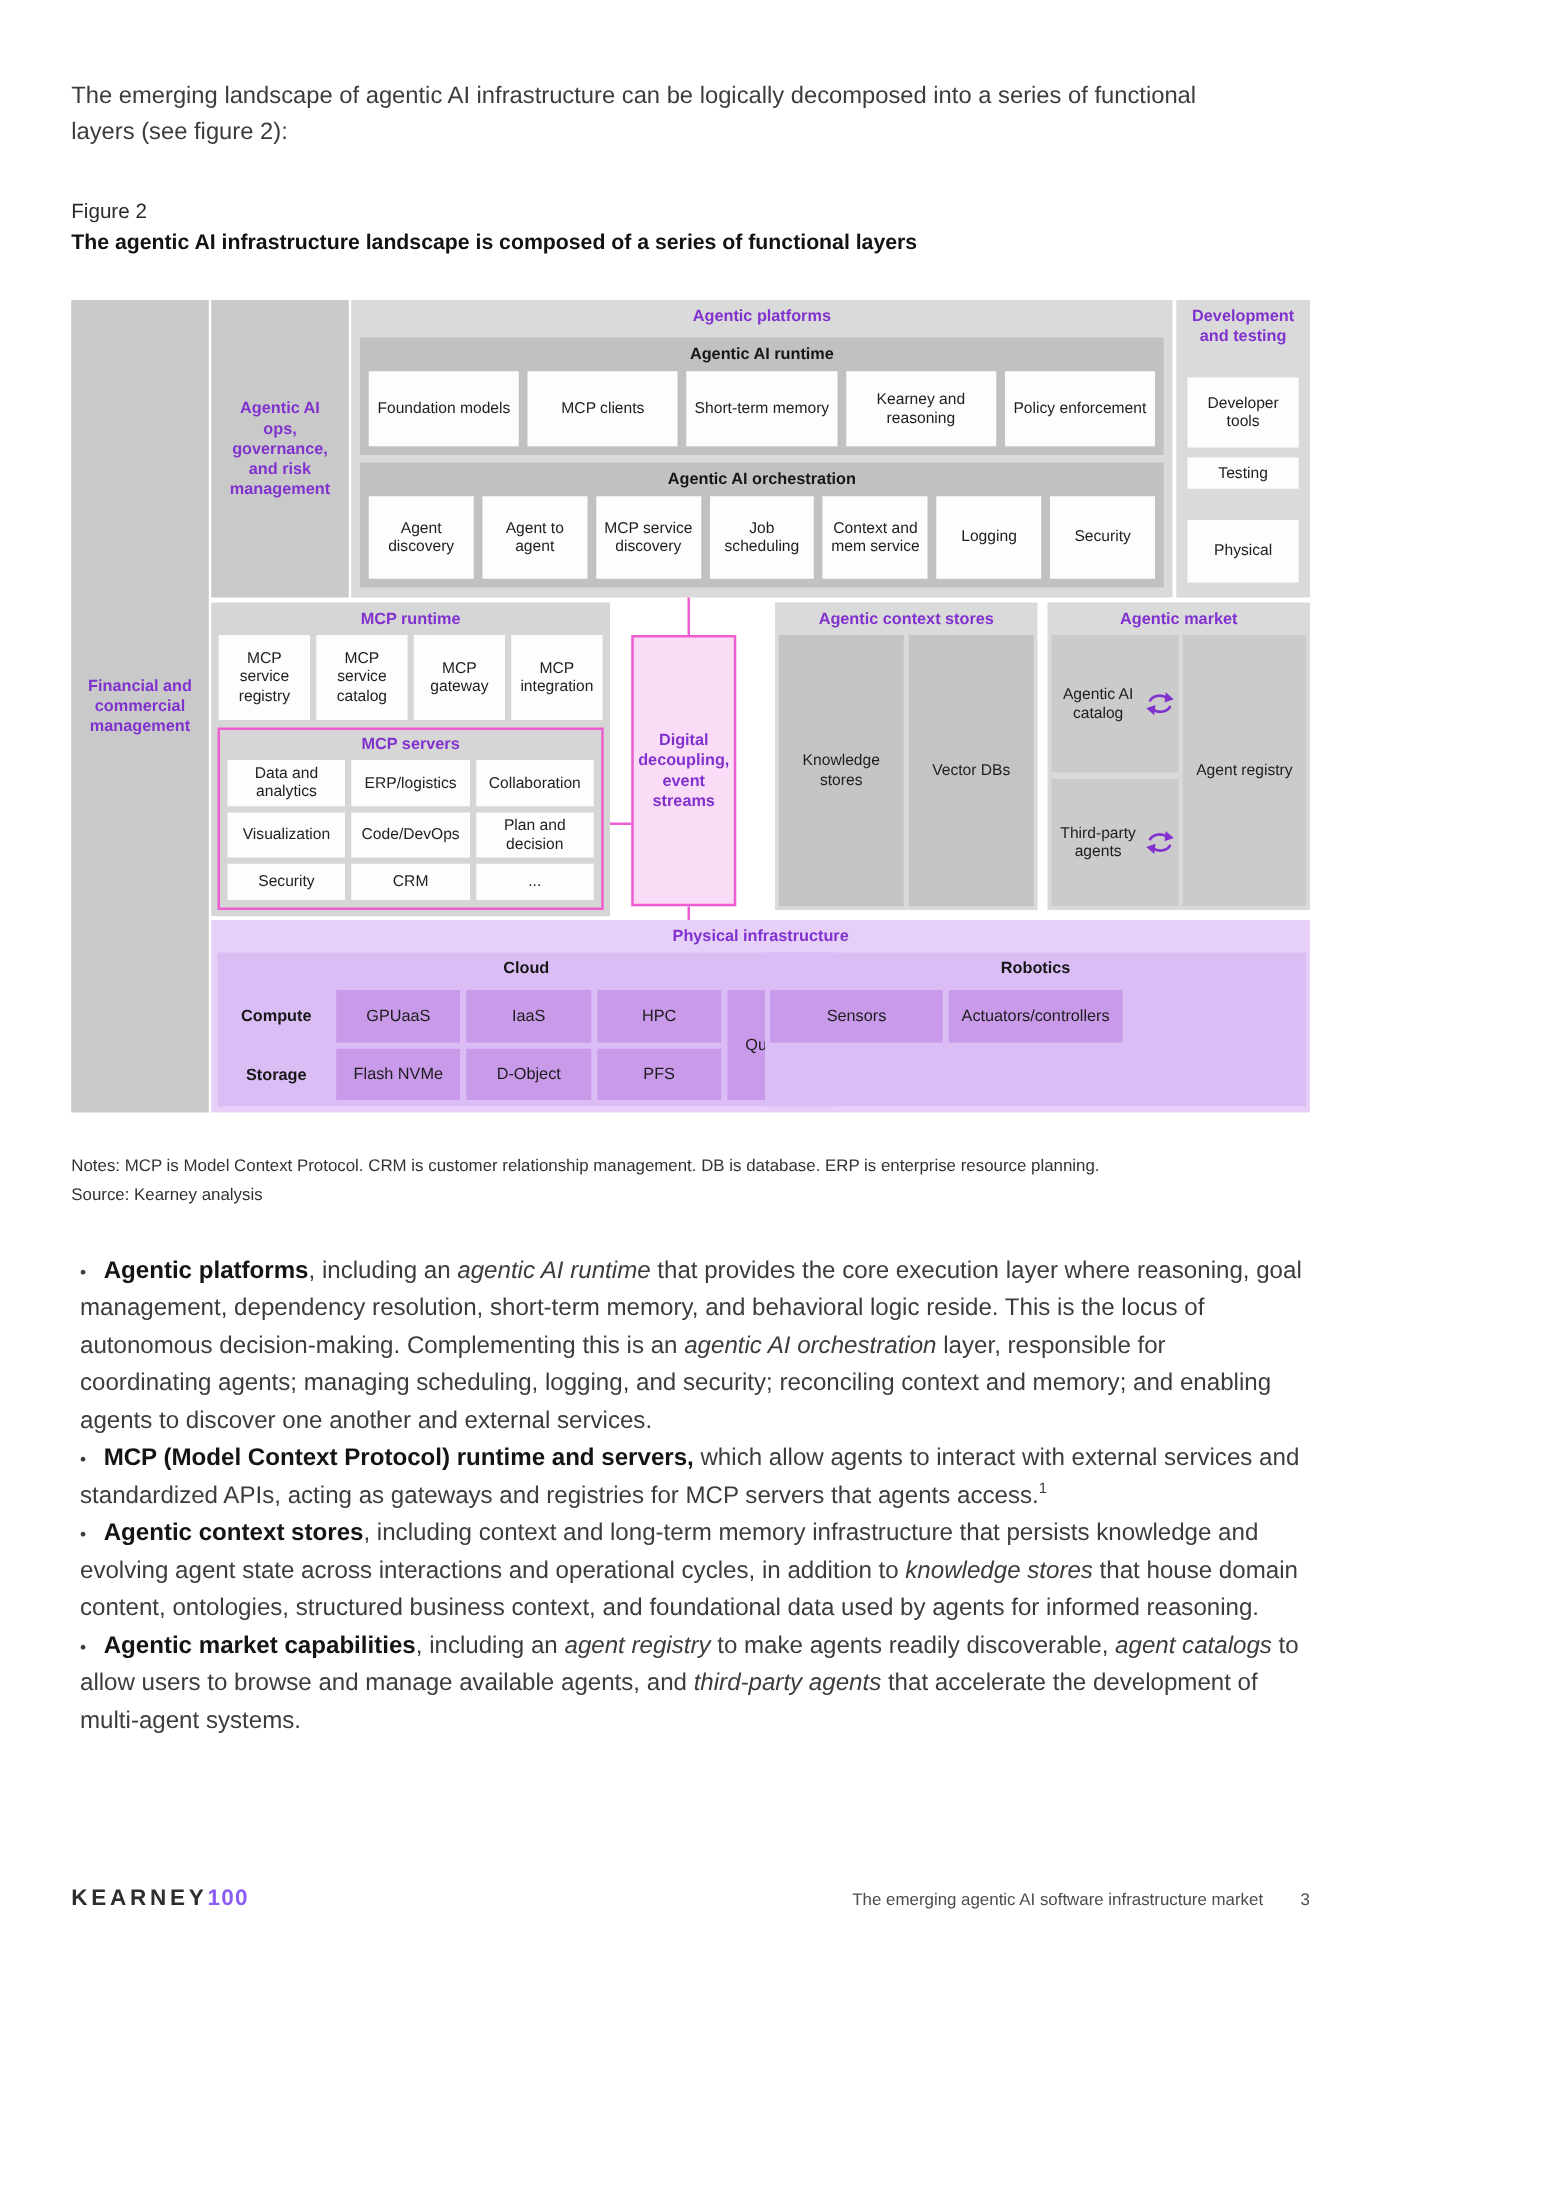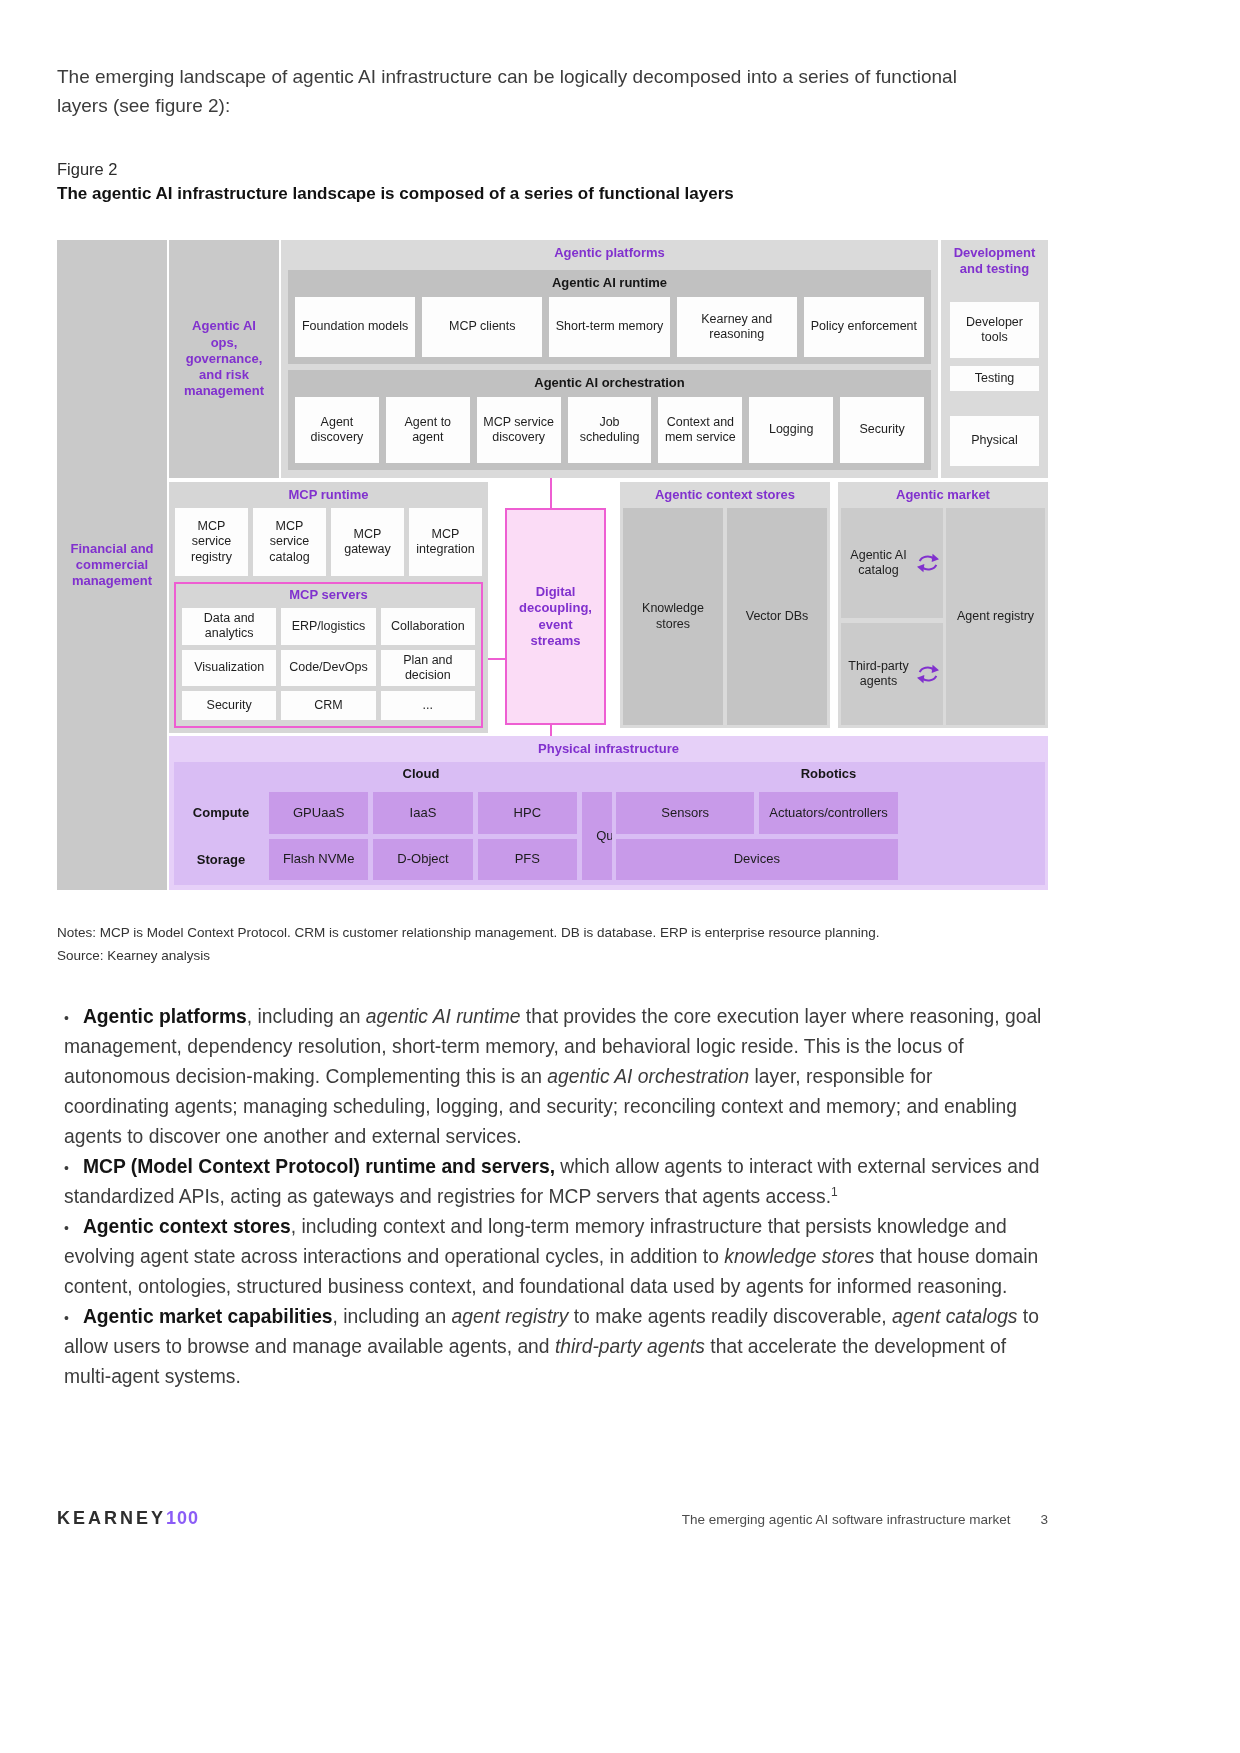--- a/index.html
+++ b/index.html
@@ -57,21 +57,21 @@
   #testing { top:126px; height:25px; }
   #physbox { top:176px; height:50px; }
 
   #mcpruntime { left:112px; top:242px; width:319px; height:251px; background:#d6d6d6; }
   #mcpr-row { position:absolute; left:6px; right:6px; top:26px; height:68px; display:flex; gap:5px; }
   #mcpr-row .cell { flex:1; }
   #mcpservers { position:absolute; left:5px; right:5px; top:100px; bottom:5px; border:2px solid #ee5ed2; }
   #mcps-grid { position:absolute; left:6px; right:6px; top:24px; bottom:6px; display:grid;
                grid-template-columns:repeat(3,1fr); grid-template-rows:1fr 1fr 0.78fr; gap:5px; }
 
-  #decoupling { left:448px; top:268px; width:101px; height:217px; background:#fbdcf6; border:2px solid #ee5ed2;
+  #decoupling { left:448px; top:268px; width:84px; height:217px; background:#fbdcf6; border:2px solid #ee5ed2;
                 display:flex; align-items:center; justify-content:center; }
   #decoupling .ptitle { padding:0 6px; }
   .conn { position:absolute; background:#ee5ed2; }
   #conn-top { left:493px; top:238px; width:2px; height:30px; }
   #conn-left { left:431px; top:418px; width:17px; height:2px; }
   #conn-bottom { left:493px; top:485px; width:2px; height:11px; }
 
   #ctxstores { left:563px; top:242px; width:210px; height:246px; background:#dadada; }
   #ctx-row { position:absolute; left:3px; right:3px; top:26px; bottom:3px; display:flex; gap:4px; }
   #ctx-row .cell { flex:1; background:#c4c4c4; }
@@ -233,21 +233,20 @@
         <div class="pbox">D-Object</div>
         <div class="pbox">PFS</div>
       </div>
     </div>
 
     <div id="robotics" class="subpanel">
       <div class="subtitle">Robotics</div>
       <div id="robotics-grid" class="subgrid">
         <div class="pbox">Sensors</div>
         <div class="pbox">Actuators/controllers</div>
-        <div class="pbox span2c">Devices</div>
       </div>
     </div>
   </div>
 
 </div>
 
 <div id="notes" class="abs">Notes: MCP is Model Context Protocol. CRM is customer relationship management. DB is database. ERP is enterprise resource planning.</div>
 <div id="source" class="abs">Source: Kearney analysis</div>
 
 <div id="bullets" class="abs">

